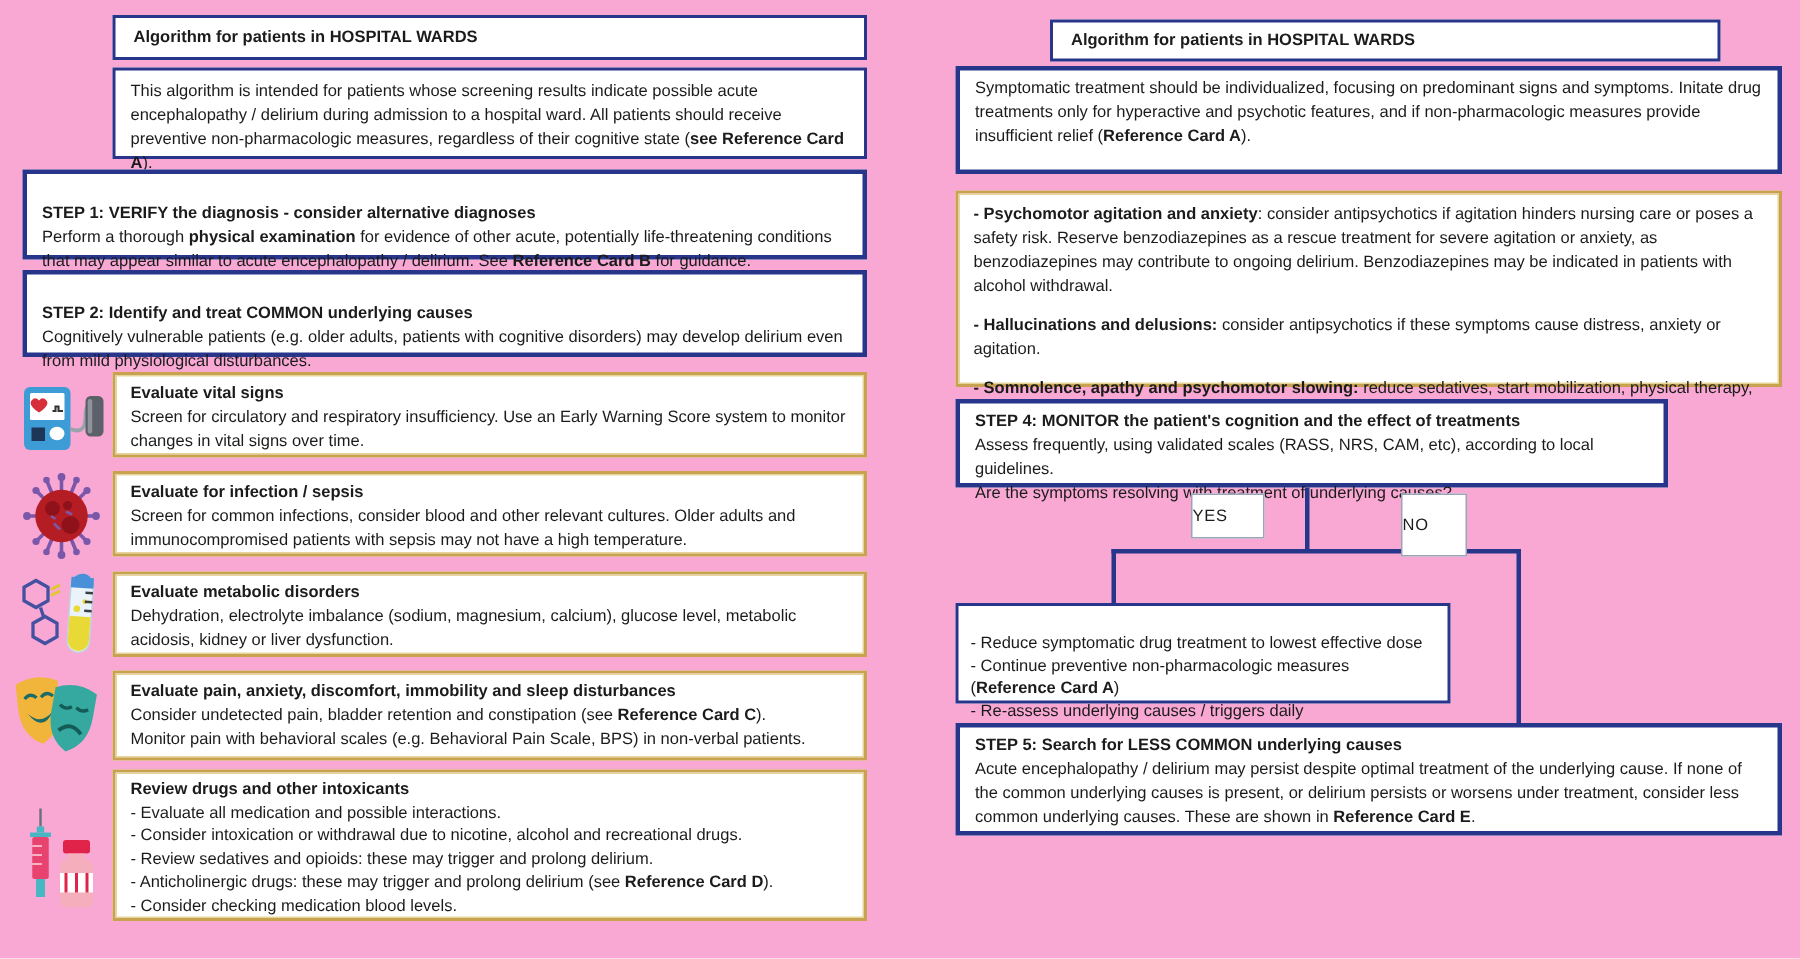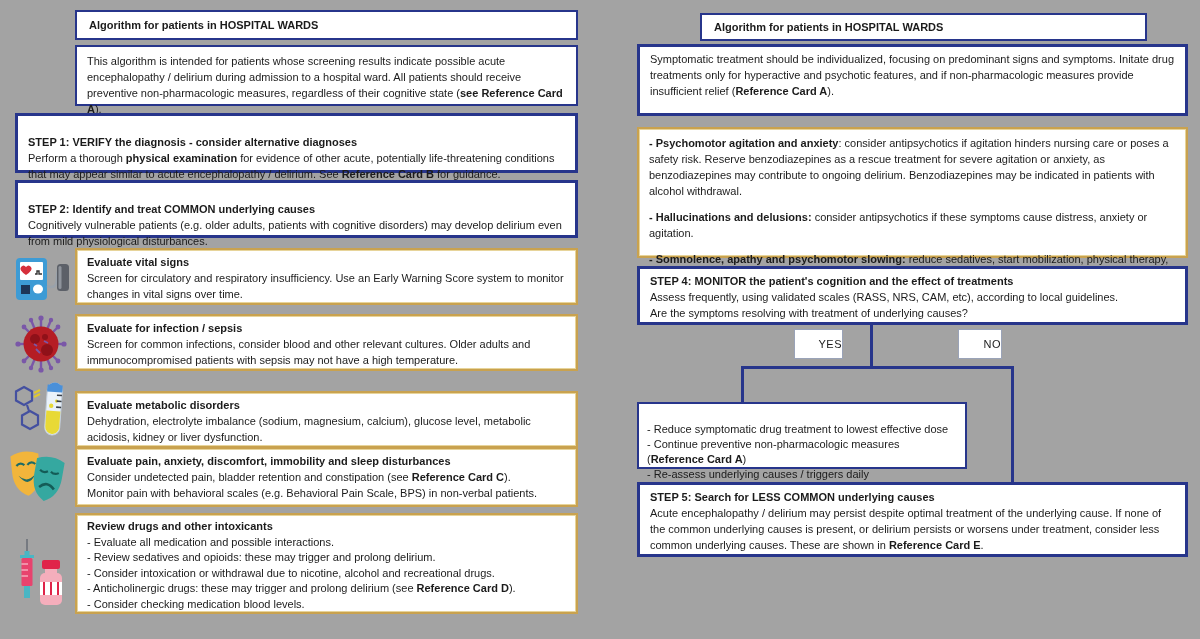--- a/index.html
+++ b/index.html
@@ -1,33 +1,33 @@
 <!DOCTYPE html>
 <html style="--navy: #27358b; --gold: #c9a24f; --ink: #1b1b1b;"><head>
 <meta charset="utf-8">
 <style>
   :root{ --navy:#27358b; --gold:#c9a24f; --ink:#1b1b1b; }
   html,body{margin:0;padding:0;background:#fff;}
-  #canvas{position:relative;width:1200px;height:639px;background:#a3a3a3;overflow:hidden;
+  #canvas{position:relative;width:1200px;height:639px;background:#f9a8d4;overflow:hidden;
           font-family:"Liberation Sans","DejaVu Sans",sans-serif;color:var(--ink);}
   .box{position:absolute;box-sizing:border-box;background:#fff;font-size:11px;line-height:16px;}
   .navy3{border:3px solid var(--navy);}
   .navy2{border:2px solid var(--navy);}
   .gold2{border:2px solid var(--gold);box-shadow:inset 0 0 0 1px #e7d49a;}
   .titlebox{display:flex;align-items:center;font-weight:bold;padding:0 12px;}
   .pad{padding:18px 10px;}
   .h{font-weight:bold;}
   .p{margin:0;}
   .sym .p + .p{margin-top:10px;}
   .tight{line-height:15.5px;}
   .outc{line-height:15px;padding:18px 8px;}
   .q{font-weight:normal;}
   .line{position:absolute;background:var(--navy);}
   .yesno{position:absolute;box-sizing:border-box;border:1px solid #9aa3b8;background:#fff;
-         display:flex;align-items:center;justify-content:flex-end;font-size:11px;letter-spacing:.5px;}
+         display:flex;align-items:center;justify-content:flex-start;font-size:11px;letter-spacing:.5px;}
   .icon{position:absolute;}
 </style>
 </head>
 <body>
 
 <div id="canvas">
 
   <div class="box navy2 titlebox" style="left:75px;top:10px;width:503px;height:30px">
     <span>Algorithm for patients in HOSPITAL WARDS</span>
   </div>
@@ -129,21 +129,21 @@
         <circle cx="41" cy="27" r="2.2" fill="#e8d936"></circle>
         <circle cx="46" cy="22" r="1.6" fill="#e8d936"></circle>
         <g stroke="#3a3f46" stroke-width="1.6">
           <line x1="46" y1="16" x2="51" y2="16"></line>
             <line x1="46" y1="22" x2="51" y2="22"></line>
           <line x1="46" y1="28" x2="51" y2="28"></line>
         </g>
       </g>
     </svg>
   </span>
-  <div class="box gold2 pad" style="left:75px;top:391px;width:503px;height:57px;padding-top:4px">
+  <div class="box gold2 pad" style="left:75px;top:381px;width:503px;height:57px;padding-top:4px">
     <div class="h">Evaluate metabolic disorders</div>
     <div class="p"><span>Dehydration, electrolyte imbalance (sodium, magnesium, calcium), glucose level, metabolic acidosis, kidney or liver dysfunction.</span></div>
   </div>
 
   <span class="icon" style="left:8px;top:447px">
     <svg width="62" height="56" viewBox="0 0 62 56">
       <g transform="rotate(-6 18 24)">
         <path d="M4 8 Q18 1 32 8 L32 24 Q32 42 18 49 Q4 42 4 24 Z" fill="#f2b53b"></path>
         <path d="M9 18 q4 -4 8 0" stroke="#1d6b66" stroke-width="2.2" fill="none"></path>
         <path d="M20 18 q4 -4 8 0" stroke="#1d6b66" stroke-width="2.2" fill="none"></path>
@@ -182,55 +182,55 @@
       <g stroke="#e02349" stroke-width="2">
         <line x1="26" y1="44" x2="26" y2="57"></line>
           <line x1="33" y1="44" x2="33" y2="57"></line>
         <line x1="40" y1="44" x2="40" y2="57"></line>
       </g>
     </svg>
   </span>
   <div class="box gold2 pad tight" style="left:75px;top:513px;width:503px;height:101px;padding-top:4px">
     <div class="h">Review drugs and other intoxicants</div>
     <div class="p"><span>- Evaluate all medication and possible interactions.</span></div>
+    <div class="p"><span>- Consider intoxication or withdrawal due to nicotine, alcohol and recreational drugs.</span></div>
     <div class="p"><span>- Review sedatives and opioids: these may trigger and prolong delirium.</span></div>
-    <div class="p"><span>- Consider intoxication or withdrawal due to nicotine, alcohol and recreational drugs.</span></div>
     <div class="p"><span>- Anticholinergic drugs: these may trigger and prolong delirium (see </span><b>Reference Card D</b><span>).</span></div>
     <div class="p"><span>- Consider checking medication blood levels.</span></div>
   </div>
 
   <div class="box navy2 titlebox" style="left:700px;top:13px;width:447px;height:28px">
     <span>Algorithm for patients in HOSPITAL WARDS</span>
   </div>
 
   <div class="box navy3" style="left:637px;top:44px;width:551px;height:72px;padding:4px 10px">
     <div class="p"><span>Symptomatic treatment should be individualized, focusing on predominant signs and symptoms. Initate drug treatments only for hyperactive and psychotic features, and if non-pharmacologic measures provide insufficient relief (</span><b>Reference Card A</b><span>).</span></div>
   </div>
 
   <div class="box gold2 sym" style="left:637px;top:127px;width:551px;height:131px;padding:6px 10px">
     <div class="p"><b>- Psychomotor agitation and anxiety</b><span>: consider antipsychotics if agitation hinders nursing care or poses a safety risk. Reserve benzodiazepines as a rescue treatment for severe agitation or anxiety, as benzodiazepines may contribute to ongoing delirium. Benzodiazepines may be indicated in patients with alcohol withdrawal.</span></div>
     <div class="p"><b>- Hallucinations and delusions:</b><span> consider antipsychotics if these symptoms cause distress, anxiety or agitation.</span></div>
     <div class="p"><b>- Somnolence, apathy and psychomotor slowing:</b><span> reduce sedatives, start mobilization, physical therapy, create a stimulating environment (family visits, music, therapeutic activities).</span></div>
   </div>
 
-  <div class="box navy3" style="left:637px;top:266px;width:551px;height:59px;padding:4px 10px">
+  <div class="box navy3" style="left:637px;top:266px;width:475px;height:59px;padding:4px 10px">
     <div class="h">STEP 4: MONITOR the patient's cognition and the effect of treatments</div>
     <div class="p"><span>Assess frequently, using validated scales (RASS, NRS, CAM, etc), according to local guidelines.</span></div>
     <div class="p q">Are the symptoms resolving with treatment of underlying causes?</div>
   </div>
 
   <div class="line" style="left:870px;top:325px;width:3px;height:43px"></div>
   <div class="line" style="left:741px;top:366px;width:273px;height:3px"></div>
   <div class="line" style="left:741px;top:366px;width:3px;height:38px"></div>
   <div class="line" style="left:1011px;top:366px;width:3px;height:118px"></div>
 
   <div class="yesno" style="left:794px;top:329px;width:49px;height:30px">
     <span>YES</span>
   </div>
-  <div class="yesno" style="left:958px;top:329px;width:44px;height:30px">
+  <div class="yesno" style="left:934px;top:329px;width:44px;height:42px">
     <span>NO</span>
   </div>
 
   <div class="box navy2 outc" style="left:637px;top:402px;width:330px;height:67px">
     <div class="p"><span>- Reduce symptomatic drug treatment to lowest effective dose</span></div>
     <div class="p"><span>- Continue preventive non-pharmacologic measures (</span><b>Reference Card A</b><span>)</span></div>
     <div class="p"><span>- Re-assess underlying causes / triggers daily</span></div>
     <div class="p"><span>- Consider follow-up for long-term cognitive disorders</span></div>
   </div>
 

